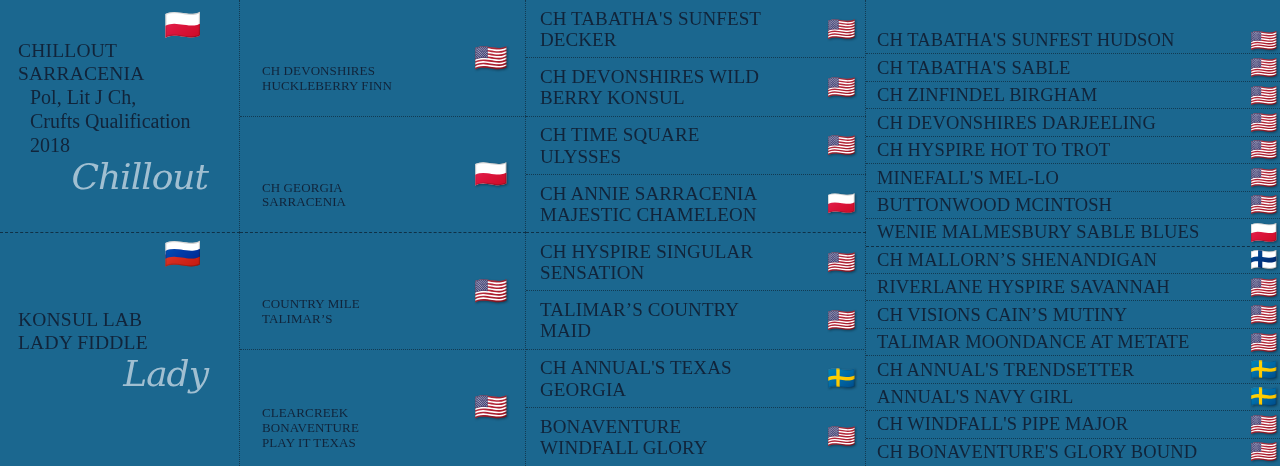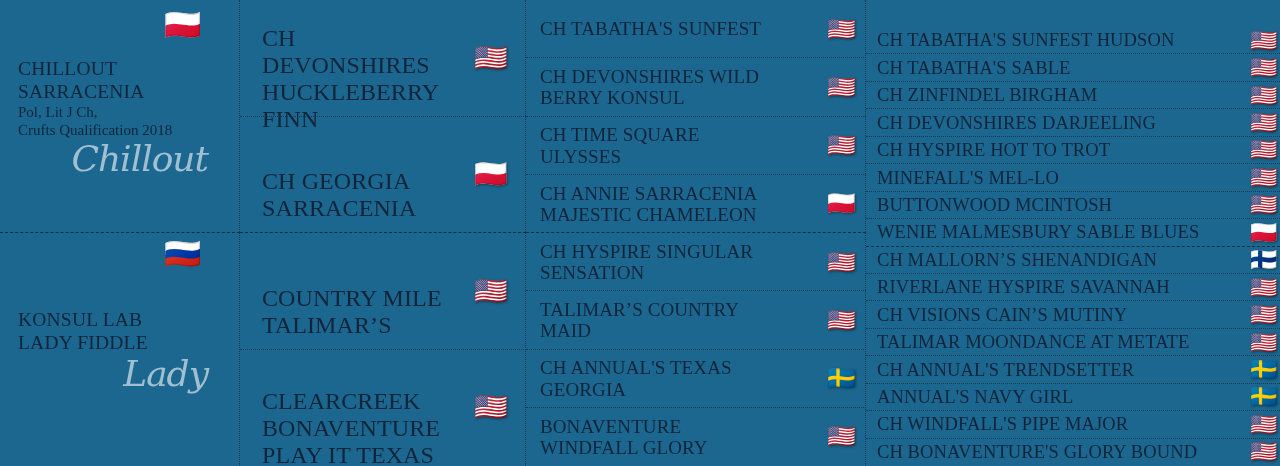--- a/index.html
+++ b/index.html
@@ -95,40 +95,40 @@
     line-height: 1;
   }
   .subject-flag.dam-flag { top: 6px; }
   .subject-name {
     font-size: 19.5px;
     line-height: 1.18;
     letter-spacing: 0.2px;
     margin-left: 4px;
   }
   .subject-titles {
-    font-size: 15px;
+    font-size: 20px;
     line-height: 1.2;
-    margin-left: 4px;
+    margin-left: 16px;
   }
   .subject-script {
     margin-top: 2px;
     text-align: right;
     padding-right: 18px;
     font-family: "DejaVu Serif", serif;
     font-style: italic;
     font-size: 36px;
     color: #b9cfdd;
     opacity: 0.85;
     line-height: 1;
     letter-spacing: -1px;
   }
 
   
   .gen-2 .cell { padding: 0 18px 0 22px; }
-  .gen-2 .name { font-size: 24px; margin-top: 41px; }
+  .gen-2 .name { font-size: 13px; margin-top: 41px; }
   .gen-2 .flag { font-size: 27px; }
 
   
   .gen-3 .cell { padding: 0 10px 0 14px; }
   .gen-3 .name { font-size: 19px; }
   .gen-3 .flag { font-size: 23px; }
 
   
   .gen-4 .cell { padding: 0 2px 0 11px; }
   .gen-4 .name { font-size: 18.5px; white-space: nowrap; }
@@ -212,20 +212,21 @@
       </div>
     </div>
   </div>
 
   <div class="gen gen-3">
 
     <div class="cell">
       <div class="name-wrap">
         <div class="name">
           <div>CH TABATHA'S SUNFEST</div>
+          <div>DECKER</div>
         </div>
         <span class="flag">🇺🇸</span>
       </div>
     </div>
 
     <div class="cell">
       <div class="name-wrap">
         <div class="name">
           <div>CH DEVONSHIRES WILD</div>
           <div>BERRY KONSUL</div>

